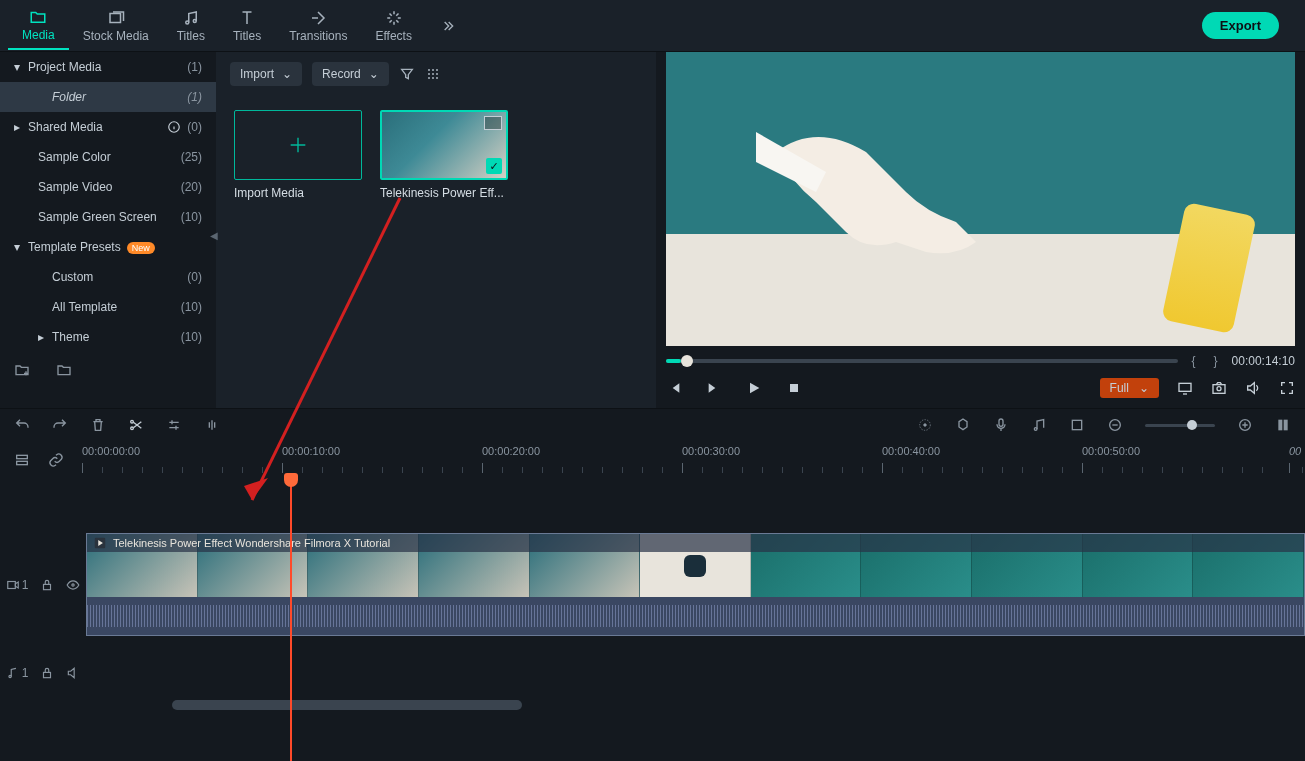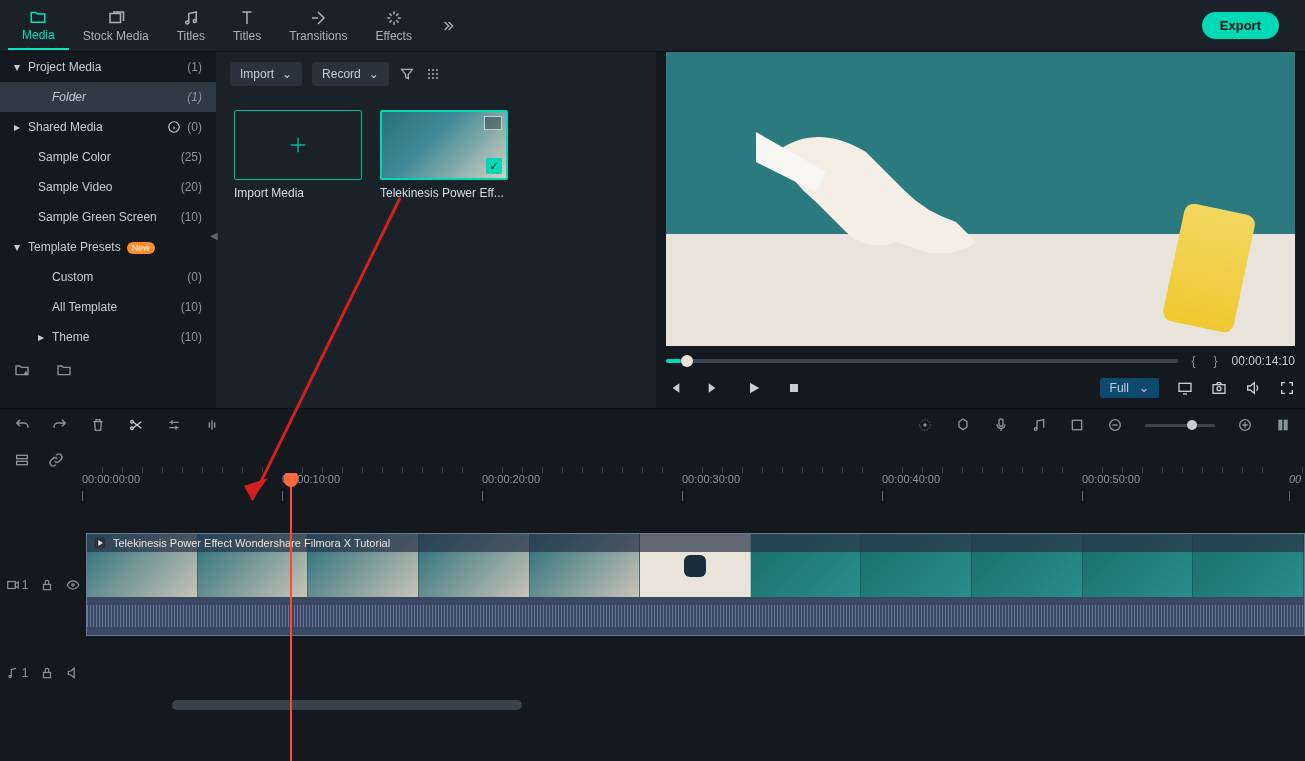--- a/index.html
+++ b/index.html
@@ -51,31 +51,31 @@
 .hand { position: absolute; left: 90px; top: 60px; width: 260px; height: 180px; }
 .can { position: absolute; right: 50px; bottom: 18px; width: 72px; height: 120px; background: linear-gradient(#f2d860,#f0c830); border-radius: 10px; transform: rotate(12deg); }
 .scrub-row { display: flex; align-items: center; padding: 4px 10px; gap: 10px; }
 .scrub { flex: 1; height: 4px; background: #3a444f; border-radius: 2px; position: relative; }
 .scrub-fill { position: absolute; left: 0; top: 0; height: 4px; background: #00d9b5; width: 3%; border-radius: 2px; }
 .scrub-head { position: absolute; left: 3%; top: -4px; width: 12px; height: 12px; background: #e8e4dc; border-radius: 50%; }
 .time-txt { color: #c5ced6; font-size: 12px; }
 .brace { color: #8a95a0; padding: 0 4px; }
 .play-controls { display: flex; align-items: center; padding: 6px 10px 10px 10px; gap: 24px; }
 .pc-right { margin-left: auto; display: flex; align-items: center; gap: 18px; }
-.quality-dd { display: flex; align-items: center; gap: 10px; background: #0c4a6e; padding: 3px 10px; border-radius: 3px; }
+.quality-dd { display: flex; align-items: center; gap: 10px; background: #c2410c; padding: 3px 10px; border-radius: 3px; }
 
 
 .timeline { background: #14191f; }
 .tl-toolbar { display: flex; align-items: center; padding: 8px 14px; gap: 22px; border-top: 1px solid #0d1115; }
 .tl-tools-right { margin-left: auto; display: flex; align-items: center; gap: 22px; }
 .zoom-slider { width: 70px; height: 3px; background: #3a444f; position: relative; border-radius: 2px; }
 .zoom-thumb { position: absolute; left: 60%; top: -4px; width: 10px; height: 10px; background: #c5ced6; border-radius: 50%; }
 .ruler-row { display: flex; align-items: center; padding: 4px 14px 0 14px; gap: 18px; }
 .ruler { flex: 1; height: 30px; position: relative; color: #8a95a0; font-size: 11px; }
-.tick-major { position: absolute; top: 0; margin-top: 28px; }
+.tick-major { position: absolute; top: 0; }
 .tick-major::after { content: ''; position: absolute; left: 0; top: 18px; width: 1px; height: 10px; background: #5a6570; }
 .tick-minor { position: absolute; top: 22px; width: 1px; height: 6px; background: #3a444f; }
 .playhead { position: absolute; top: 0; width: 2px; background: #ff4a2a; z-index: 10; }
 .playhead-head { position: absolute; top: -2px; left: -6px; width: 14px; height: 14px; background: #ff6a3a; border-radius: 3px 3px 7px 7px; }
 .tracks { position: relative; padding: 0 0 0 86px; }
 .track-gap { height: 58px; }
 .track-video { height: 103px; display: flex; position: relative; }
 .track-controls { position: absolute; left: -86px; top: 0; width: 86px; height: 100%; display: flex; align-items: center; justify-content: center; gap: 12px; color: #8a95a0; }
 .clip-strip { flex: 1; background: #4a5a75; border: 1px solid #6a7a95; position: relative; overflow: hidden; }
 .clip-title-bar { position: absolute; top: 0; left: 0; right: 0; height: 18px; background: rgba(40,50,70,0.7); display: flex; align-items: center; padding: 0 6px; gap: 6px; font-size: 11px; color: #e8e4dc; z-index: 2; }

